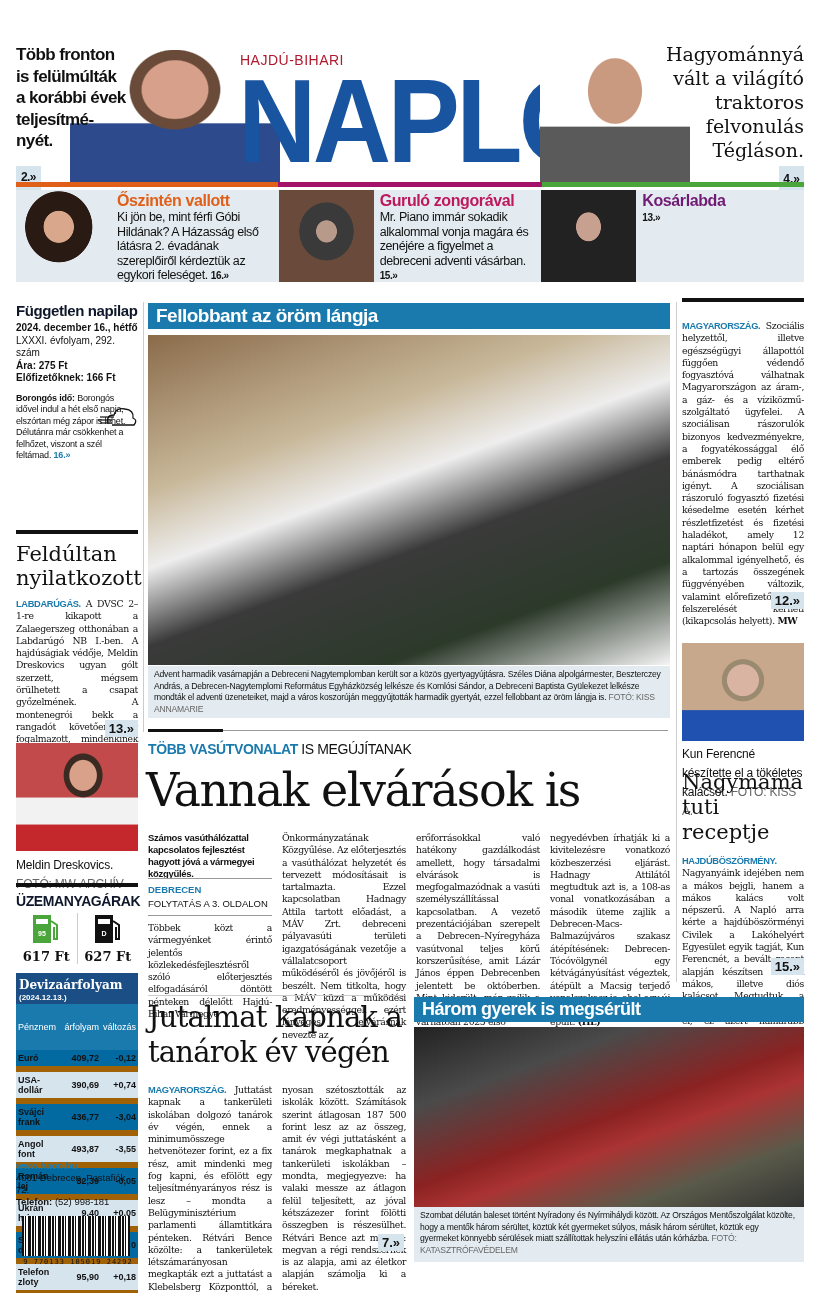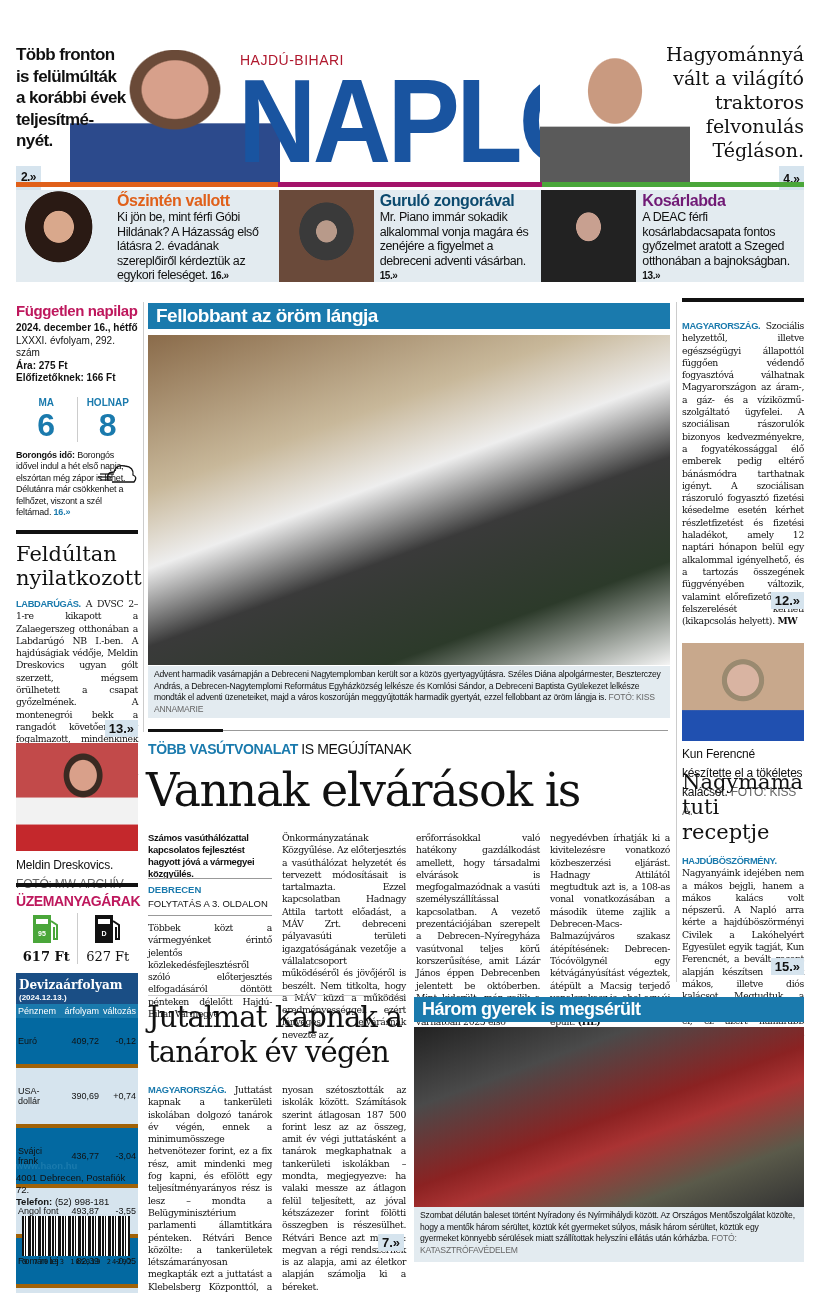--- a/index.html
+++ b/index.html
@@ -22,42 +22,42 @@
 .colorbar{top:182px;height:5px}
 
 #teasers{left:16px;top:190px;width:788px;height:92px;background:#e3ebf0;display:flex}
 .teaser{display:flex;flex:1}
 .teaser .img{width:95px;height:92px;background:#555;flex:none}
 .teaser .txt{padding:2px 6px;font-size:12.5px;line-height:14.5px;letter-spacing:-0.4px}
 .teaser .ttl{font-weight:bold;font-size:16px;line-height:18px}
 .teaser .pg{background:none;font-size:10px;padding:0}
 
 #leftcol{left:16px;top:302px;width:122px;font-size:10px}
-.lc-title{font-size:15px;font-weight:bold;color:#be185d;letter-spacing:-0.4px}
+.lc-title{font-size:15px;font-weight:bold;color:#0f172a;letter-spacing:-0.4px}
 .lc-line{font-size:10px;line-height:12.5px}
 .weather{display:flex;margin-top:12px;text-align:center;color:#1a7aad}
 .weather div{flex:1}
 .weather .lbl{font-size:10px;font-weight:bold}
 .weather .num{font-size:32px;font-weight:bold;line-height:34px}
 .wtxt{font-size:9px;line-height:11.5px;margin-top:8px;letter-spacing:-0.2px}
 .rule{height:4px;background:#111}
 .art-h{font-size:21px;line-height:24px}
 .body{font-size:9.3px;line-height:12.3px;text-align:justify;font-family:"DejaVu Serif","Liberation Serif",serif;letter-spacing:-0.35px}
 .kicker{color:#1a7aad;font-weight:bold;font-family:"Liberation Sans",sans-serif}
 .cap{font-size:12px;line-height:19px;letter-spacing:-0.2px}
 .credit{color:#666}
 
 #fx{width:122px;background:#0369a1}
 #fx .hd{background:#1a4e85;color:#fff;padding:2px 3px}
 #fx .hd b{font-family:"DejaVu Serif",serif;font-size:12px}
 #fx .hd small{display:block;font-size:8px;font-weight:bold}
 #fx table{width:100%;border-collapse:collapse;font-size:9px}
-#fx th{background:#1a7aad;color:#fff;font-weight:normal;text-align:right;padding:2px 2px}
+#fx th{background:#1a7aad;color:#fff;font-weight:normal;text-align:right;padding:18px 2px}
 #fx th:first-child{text-align:left}
-#fx td{padding:18px 2px;font-weight:normal;text-align:right;border-bottom:4px solid #a16207}
+#fx td{padding:3px 2px;font-weight:bold;text-align:right;border-bottom:6px solid #a16207}
 #fx td:first-child{text-align:left}
 #fx tr:nth-child(even) td{background:#d6e4ee}
 
 .banner{background:#1a7aad;color:#fff;font-weight:bold;font-size:19px;padding:2px 8px;letter-spacing:-0.5px}
 #mainphoto{background:linear-gradient(160deg,#8a6b4a 0%,#c8b89a 30%,#eee 45%,#3a3a3a 60%,#2c3a2a 80%,#f4f4f4 100%)}
 .caption-box{background:#e3ebf0;padding:3px 6px}
 #crash{background:linear-gradient(160deg,#222 0%,#4a4a4a 25%,#8b2222 50%,#a33 60%,#5a5a4a 80%,#333 100%)}
 .barcode{height:40px;background:repeating-linear-gradient(90deg,#111 0 2px,#fff 2px 3px,#111 3px 4px,#fff 4px 6px,#111 6px 9px,#fff 9px 10px)}
 </style>
 </head>
@@ -84,52 +84,41 @@
     <div class="img" style="background:radial-gradient(ellipse at 45% 40%,#d9a88c 0 20%,#2a1a14 21% 45%,#e3ebf0 46%)"></div>
     <div class="txt cond">
       <div class="ttl" style="color:#e0601a">Őszintén vallott</div>
       <span>Ki jön be, mint férfi Góbi Hildának? A Házasság első látásra 2. évadának szereplőiről kérdeztük az egykori feleséget.</span>
       <span class="pg">16.»</span>
     </div>
   </div>
   <div class="teaser">
     <div class="img" style="background:radial-gradient(ellipse at 50% 45%,#b89a8a 0 15%,#3a3a3a 16% 40%,#6a4a3a 41%)"></div>
     <div class="txt cond">
-      <div class="ttl" style="color:#0c4a6e">Guruló zongorával</div>
+      <div class="ttl" style="color:#be185d">Guruló zongorával</div>
       <span>Mr. Piano immár sokadik alkalommal vonja magára és zenéjére a figyelmet a debreceni adventi vásárban.</span>
       <span class="pg">15.»</span>
     </div>
   </div>
   <div class="teaser">
     <div class="img" style="background:radial-gradient(ellipse at 50% 40%,#c8a090 0 18%,#222 19%)"></div>
     <div class="txt cond">
       <div class="ttl" style="color:#701a75">Kosárlabda</div>
-      <span>A DEAC férfi kosárlabdacsapata fontos győzelmet aratott a Szeged otthonában a bajnokságban.</span>
       <div><span class="pg">13.»</span></div>
     </div>
   </div>
 </div>
 
 <div class="abs" id="leftcol">
   <div class="lc-title">Független napilap</div>
   <div class="lc-line" style="font-weight:bold;margin-top:3px">2024. december 16., hétfő</div>
   <div class="lc-line">LXXXI. évfolyam, 292. szám</div>
   <div class="lc-line" style="font-weight:bold">Ára: 275 Ft</div>
   <div class="lc-line" style="font-weight:bold">Előfizetőknek: 166 Ft</div>
 
-  <div class="weather">
-    <div style="border-right:1px solid #ccc">
-      <div class="lbl">MA</div>
-      <div class="num">6</div>
-    </div>
-    <div>
-      <div class="lbl">HOLNAP</div>
-      <div class="num">8</div>
-    </div>
-  </div>
   <div class="wtxt" style="position:relative;padding-right:2px">
     <svg style="position:absolute;right:0;top:10px" width="40" height="26" viewBox="0 0 40 26">
         <path d="M10 20 Q8 12 16 12 Q18 4 27 6 Q36 7 35 15 Q40 17 36 22 L14 22" fill="none" stroke="#111" stroke-width="1.3"></path>
         <line x1="2" y1="14" x2="16" y2="14" stroke="#111" stroke-width="1.2"></line>
         <line x1="0" y1="17" x2="14" y2="17" stroke="#111" stroke-width="1.2"></line>
         <line x1="2" y1="20" x2="14" y2="20" stroke="#111" stroke-width="1.2"></line>
       </svg>
     <b>Borongós idő:</b>
     <span>Borongós idővel indul a hét első napja, elszórtan még zápor is lehet. Délutánra már csökkenhet a felhőzet, viszont a szél feltámad.</span>
     <b class="blue">16.»</b>
@@ -163,21 +152,21 @@
         </svg>
       <div class="serif" style="font-weight:bold;font-size:13px">617 Ft</div>
     </div>
     <div style="flex:1">
       <svg width="30" height="32" viewBox="0 0 30 32">
           <rect x="2" y="2" width="18" height="28" fill="#111"></rect>
           <rect x="5" y="6" width="12" height="5" fill="#fff"></rect>
           <path d="M20 8 L26 12 L26 26 L23 26 L23 14" fill="none" stroke="#111" stroke-width="2"></path>
           <text x="11" y="23" font-size="7" fill="#fff" text-anchor="middle" font-weight="bold" font-family="Liberation Sans,sans-serif">D</text>
         </svg>
-      <div class="serif" style="font-weight:normal;font-size:13px">627 Ft</div>
+      <div class="serif" style="font-weight:bold;font-size:13px">627 Ft</div>
     </div>
   </div>
 </div>
 
 <div class="abs" id="fx" style="left:16px;top:973px">
   <div class="hd">
     <b>Devizaárfolyam</b>
     <small>(2024.12.13.)</small>
   </div>
   <table>

